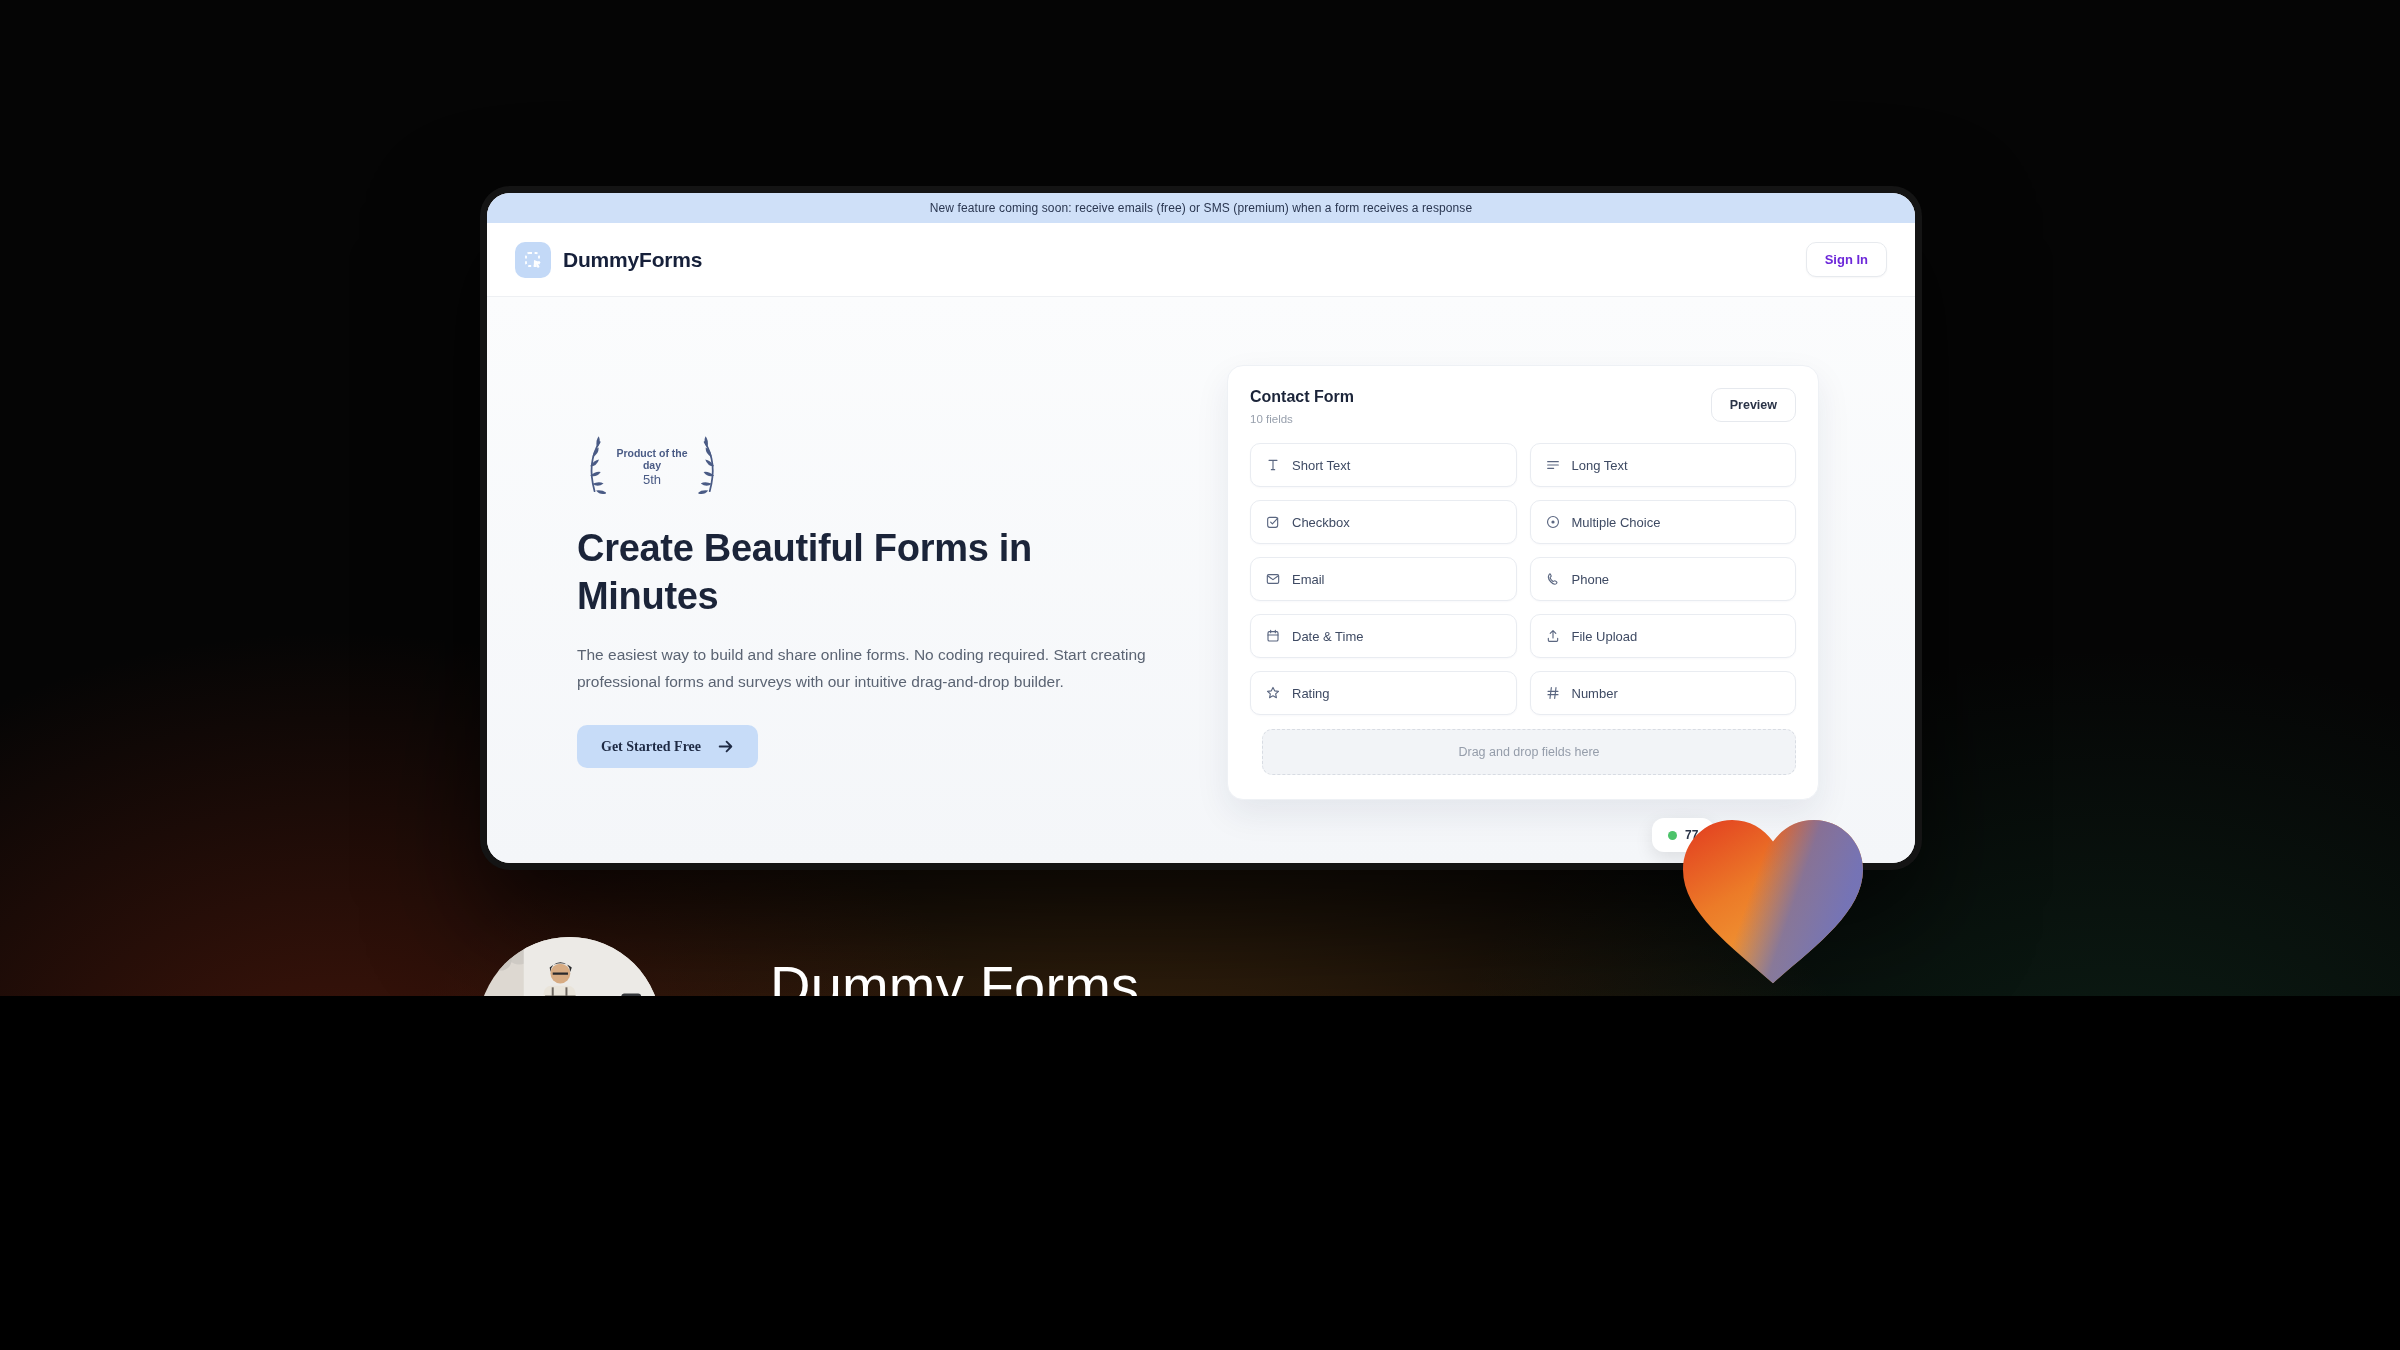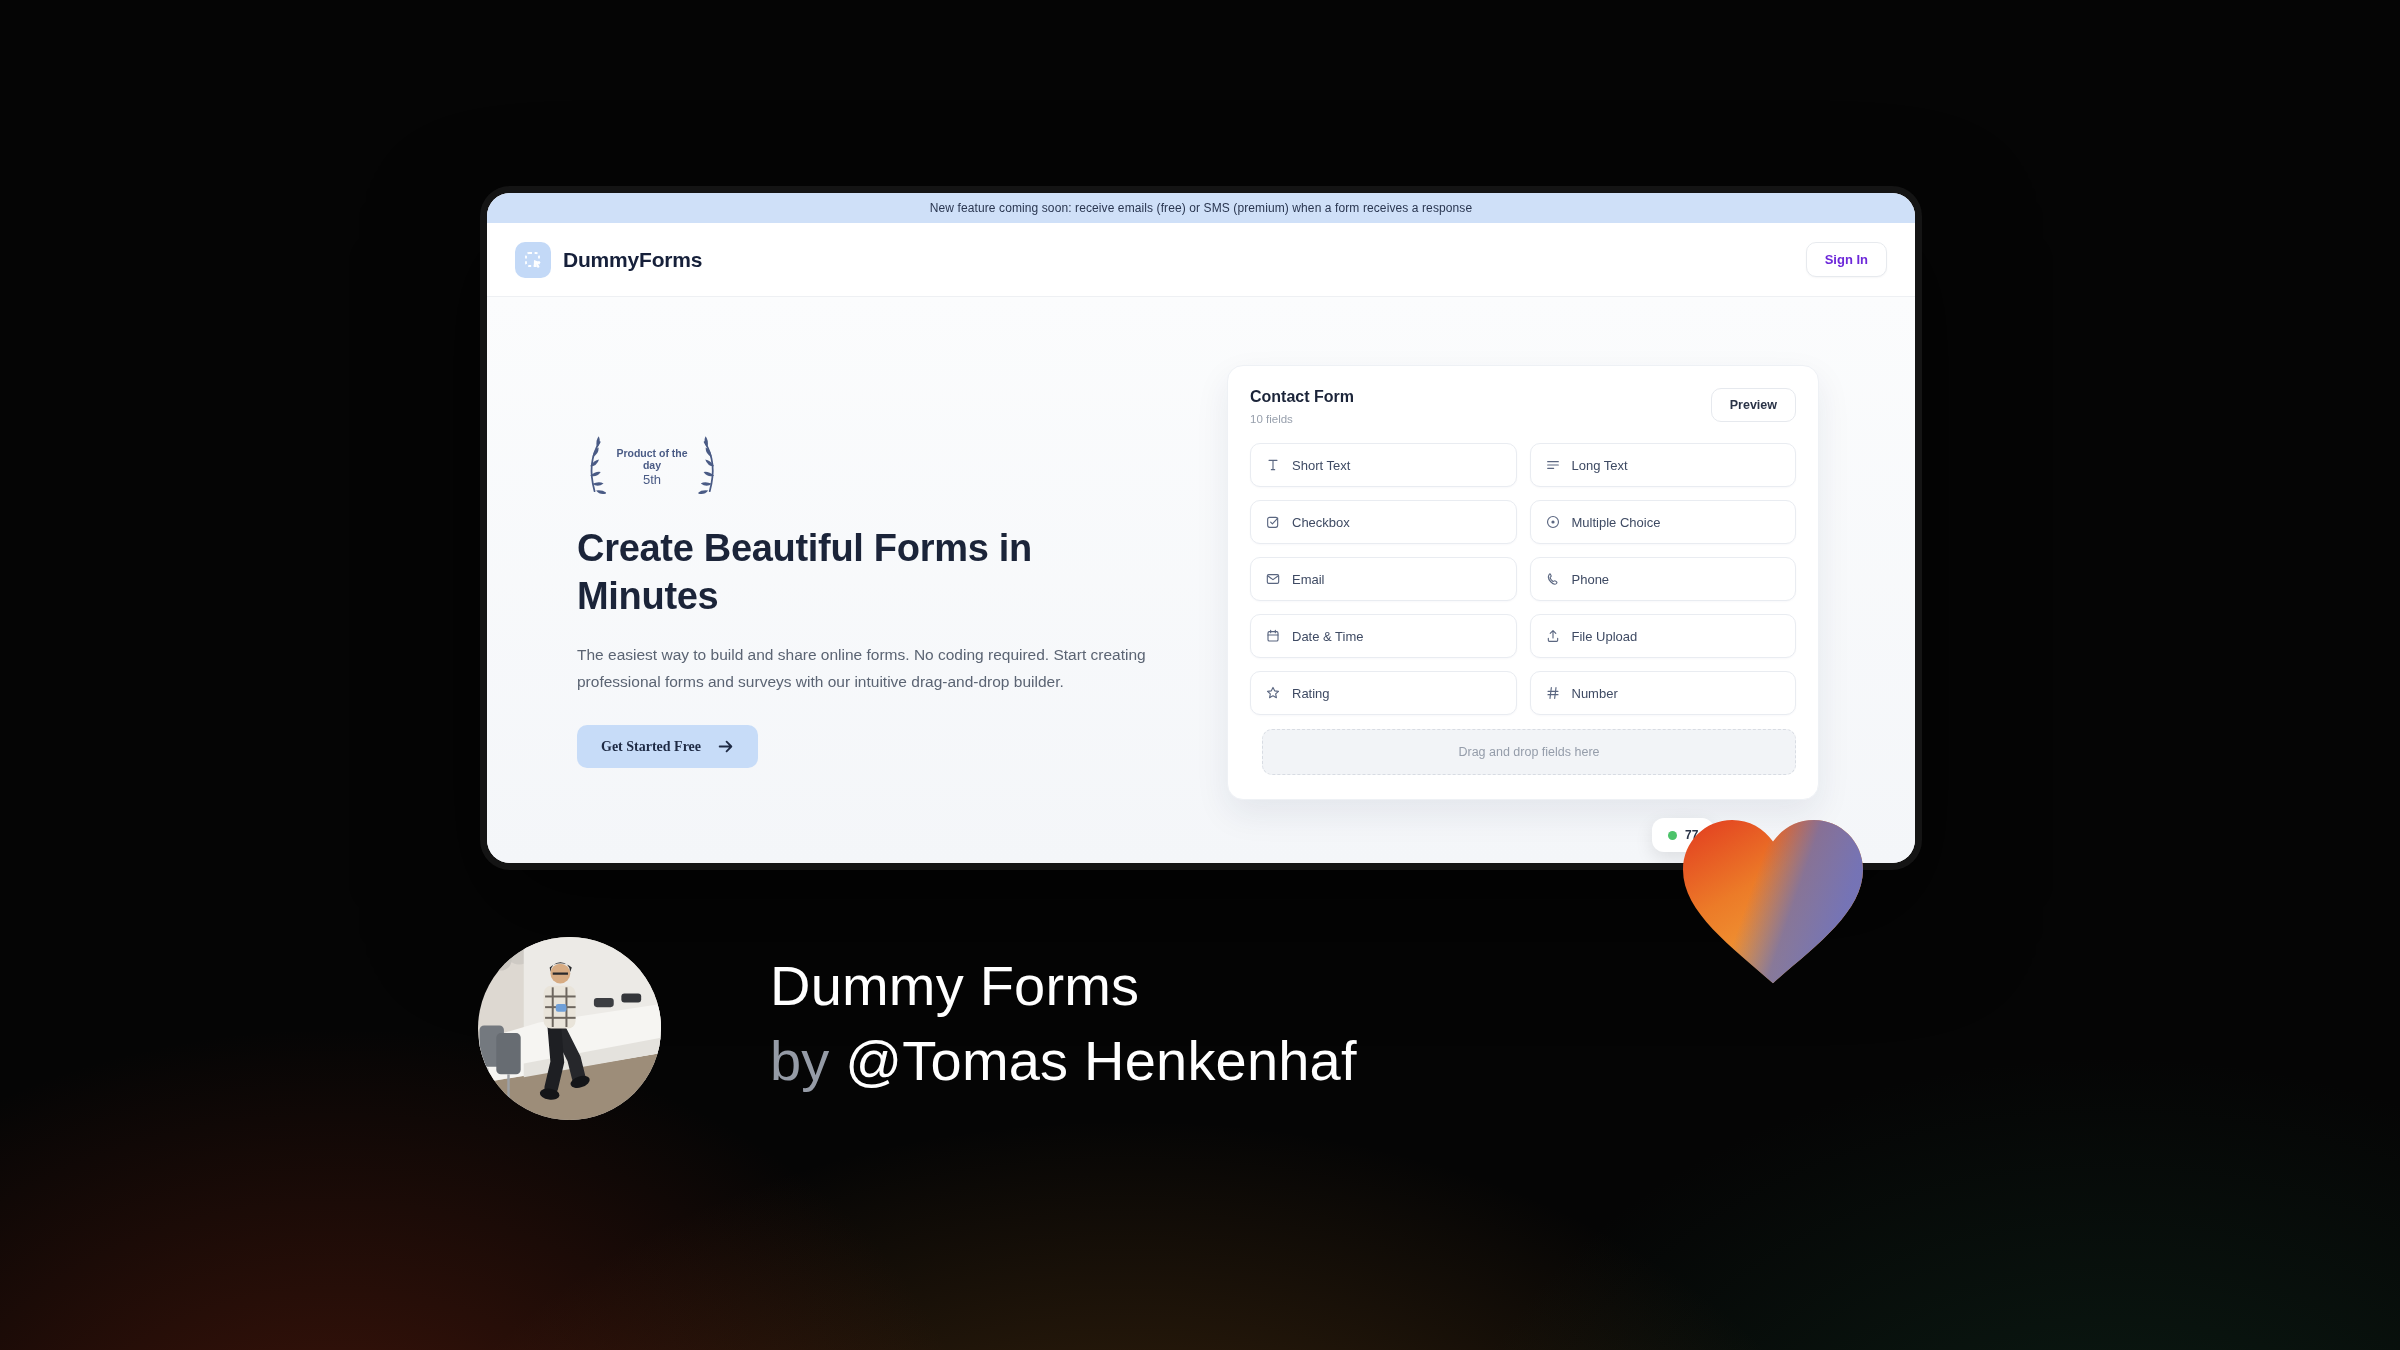--- a/index.html
+++ b/index.html
@@ -1,19 +1,19 @@
 <!DOCTYPE html>
 <html><head>
 <meta charset="utf-8">
 <style>
   * { margin:0; padding:0; box-sizing:border-box; }
   html,body { background:#000; }
   body { font-family:"Liberation Sans", sans-serif; }
   .canvas {
-    position:relative; width:2400px; height:1350px; overflow:hidden;
+    position:relative; width:2400px; height:996px; overflow:hidden;
     background:
       radial-gradient(1050px 780px at 14% 112%, rgba(128,38,16,.50), rgba(0,0,0,0) 62%),
       radial-gradient(1250px 850px at 47% 122%, rgba(166,100,30,.42), rgba(0,0,0,0) 62%),
       radial-gradient(1100px 800px at 88% 115%, rgba(30,92,62,.30), rgba(0,0,0,0) 62%),
       #050505;
   }
 
   
   .window {
     position:absolute; left:480px; top:186px; width:1442px; height:684px;

